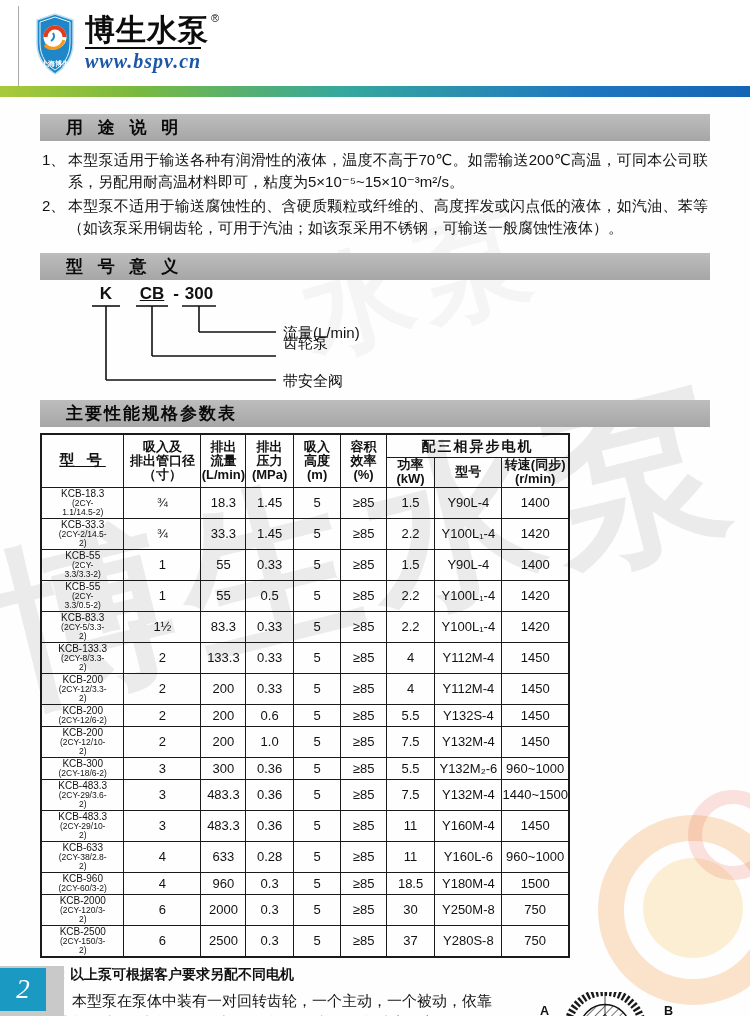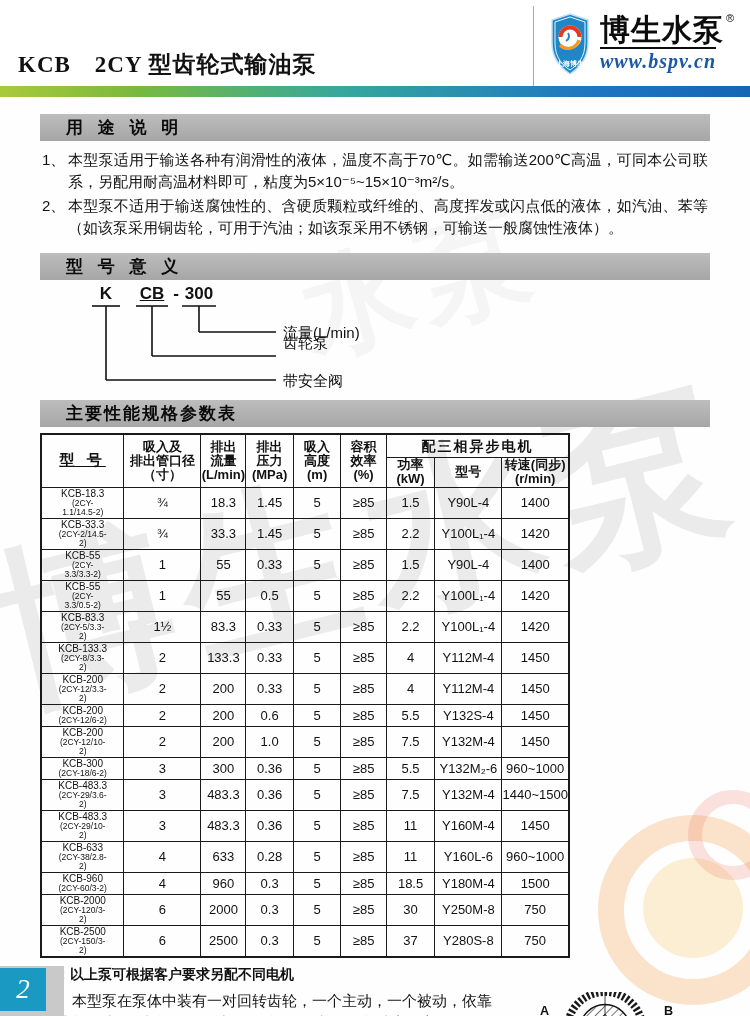--- a/index.html
+++ b/index.html
@@ -90,21 +90,20 @@
 
   <div class="wm wm-text wm1">博生水泵</div>
   <div class="wm wm-text wm2">水泵</div>
   <div class="wm ring ring1"></div>
   <div class="wm ring ring2"></div>
   <div class="wm ring ring3"></div>
 
   <div class="content">
 
     <div class="hdr">
-      <div class="hdr-title">KCB　2CY 型齿轮式输油泵</div>
       <div class="hdr-logo">
         <svg class="shield" viewBox="0 0 44 62">
           <path d="M22 1 L40 7 V30 C40 46 31 55 22 61 C13 55 4 46 4 30 V7 Z" fill="#1f86c8" stroke="#bfe0f2" stroke-width="1.5"></path>
           <path d="M22 4 L37 9 V30 C37 44 30 52 22 57 C14 52 7 44 7 30 V9 Z" fill="none" stroke="#eaf5fc" stroke-width="1"></path>
           <circle cx="22" cy="24" r="11.5" fill="#fff"></circle>
           <path d="M12.5 24 A 9.5 9.5 0 1 1 31.5 24" fill="none" stroke="#e03c20" stroke-width="4"></path>
           <path d="M31 27 C 28 36 18 38 12 32" fill="none" stroke="#f59a1e" stroke-width="3.2"></path>
           <path d="M20 20 C 22 23 21 26 18 28" fill="none" stroke="#1f86c8" stroke-width="2"></path>
           <text x="22" y="53" text-anchor="middle" font-size="7" fill="#fff" font-weight="bold">上海博生</text>
         </svg>

